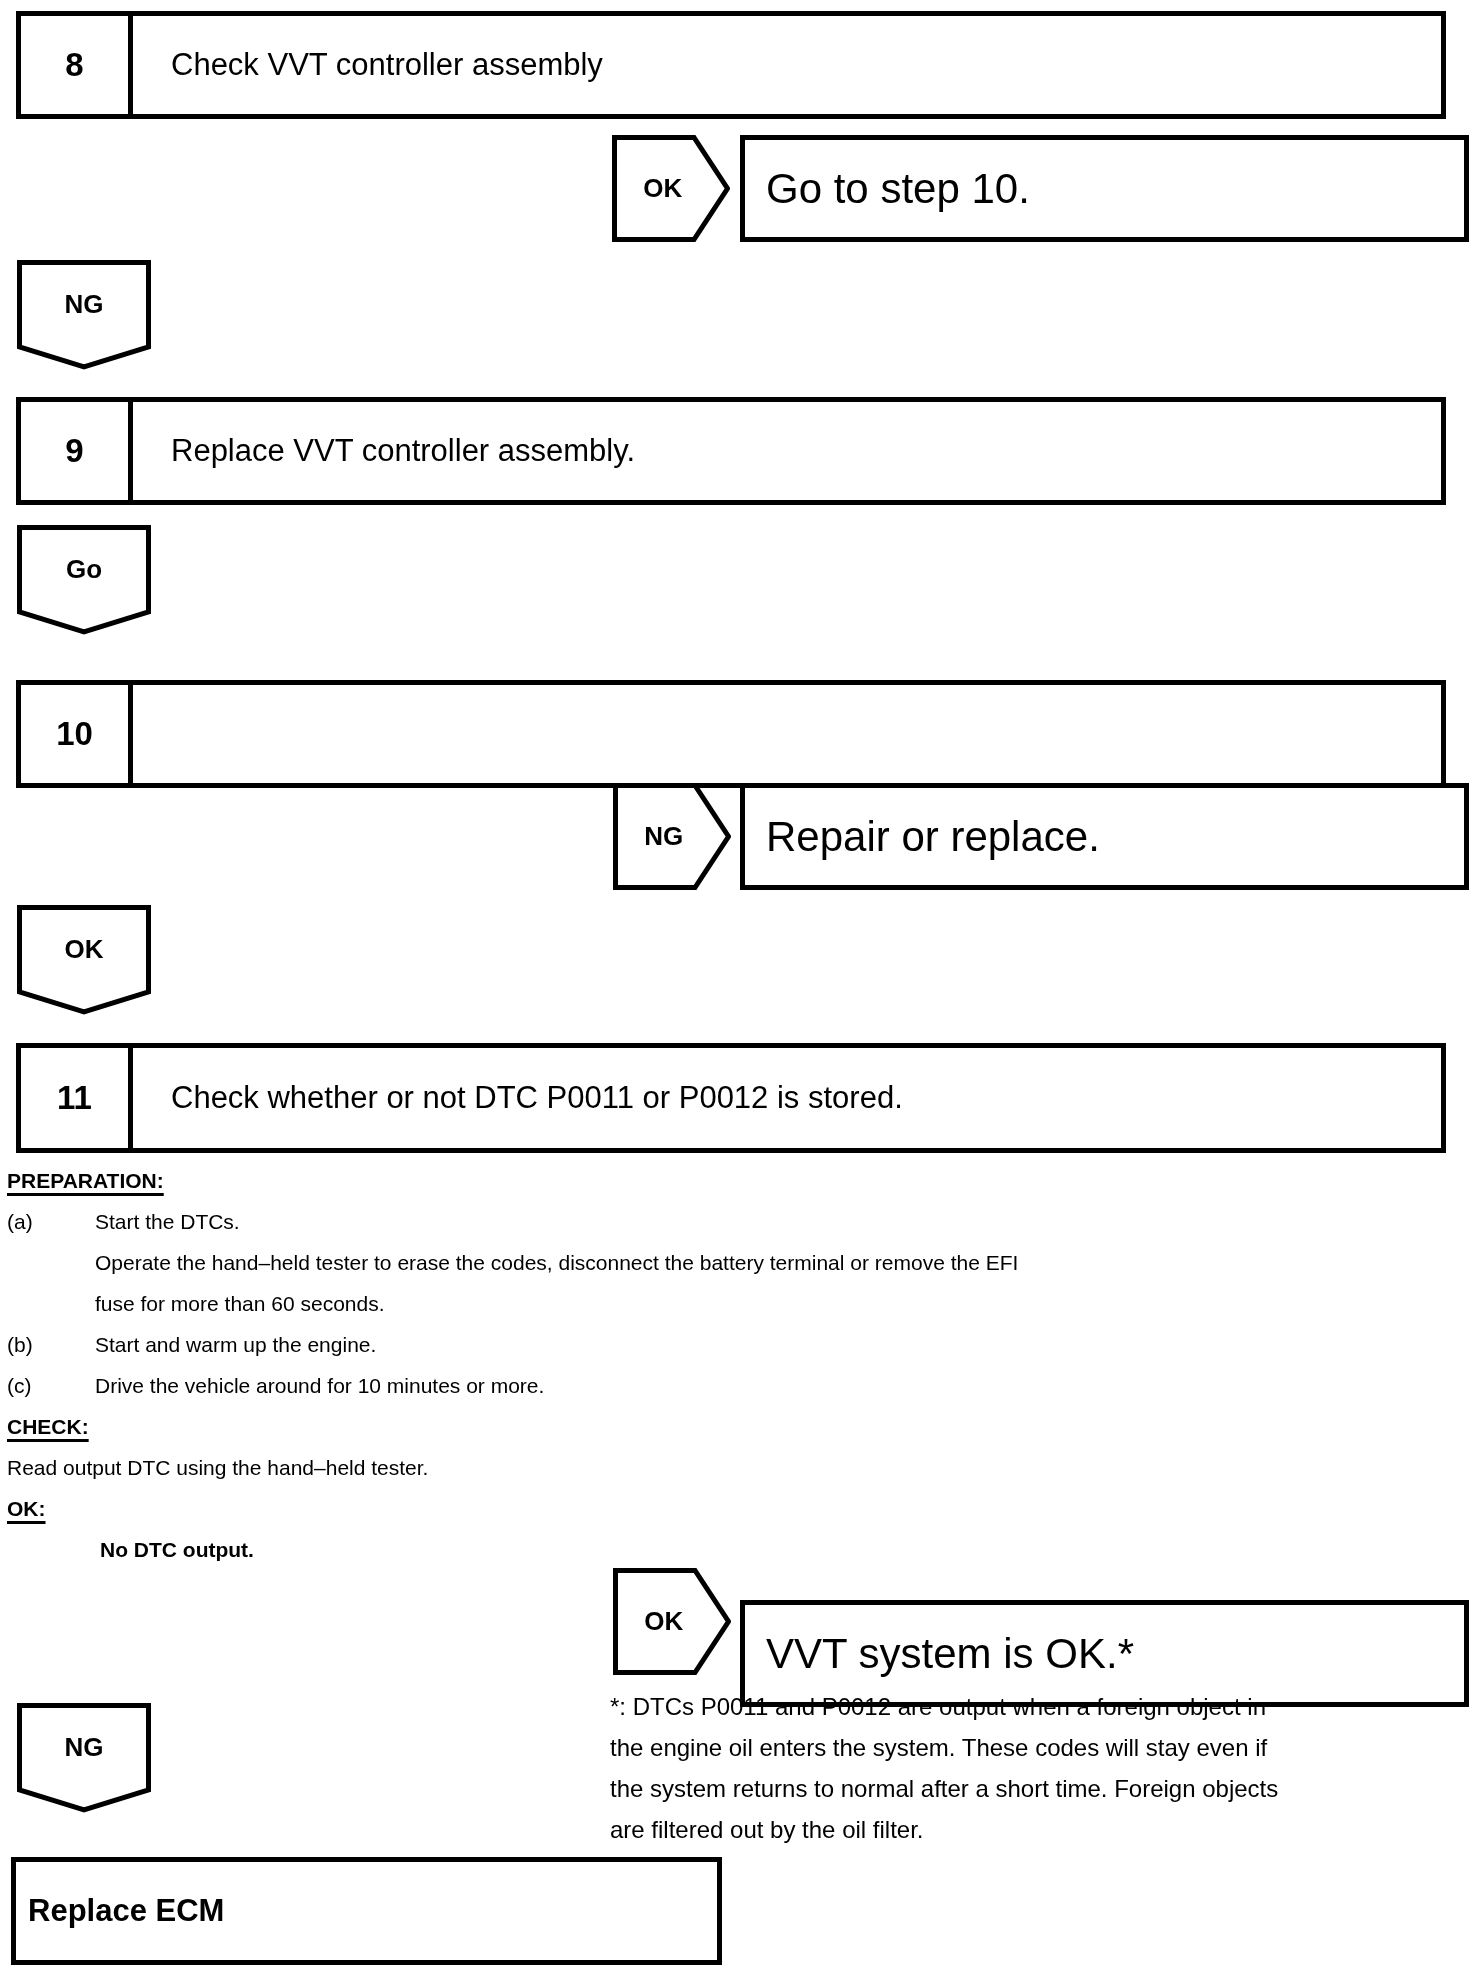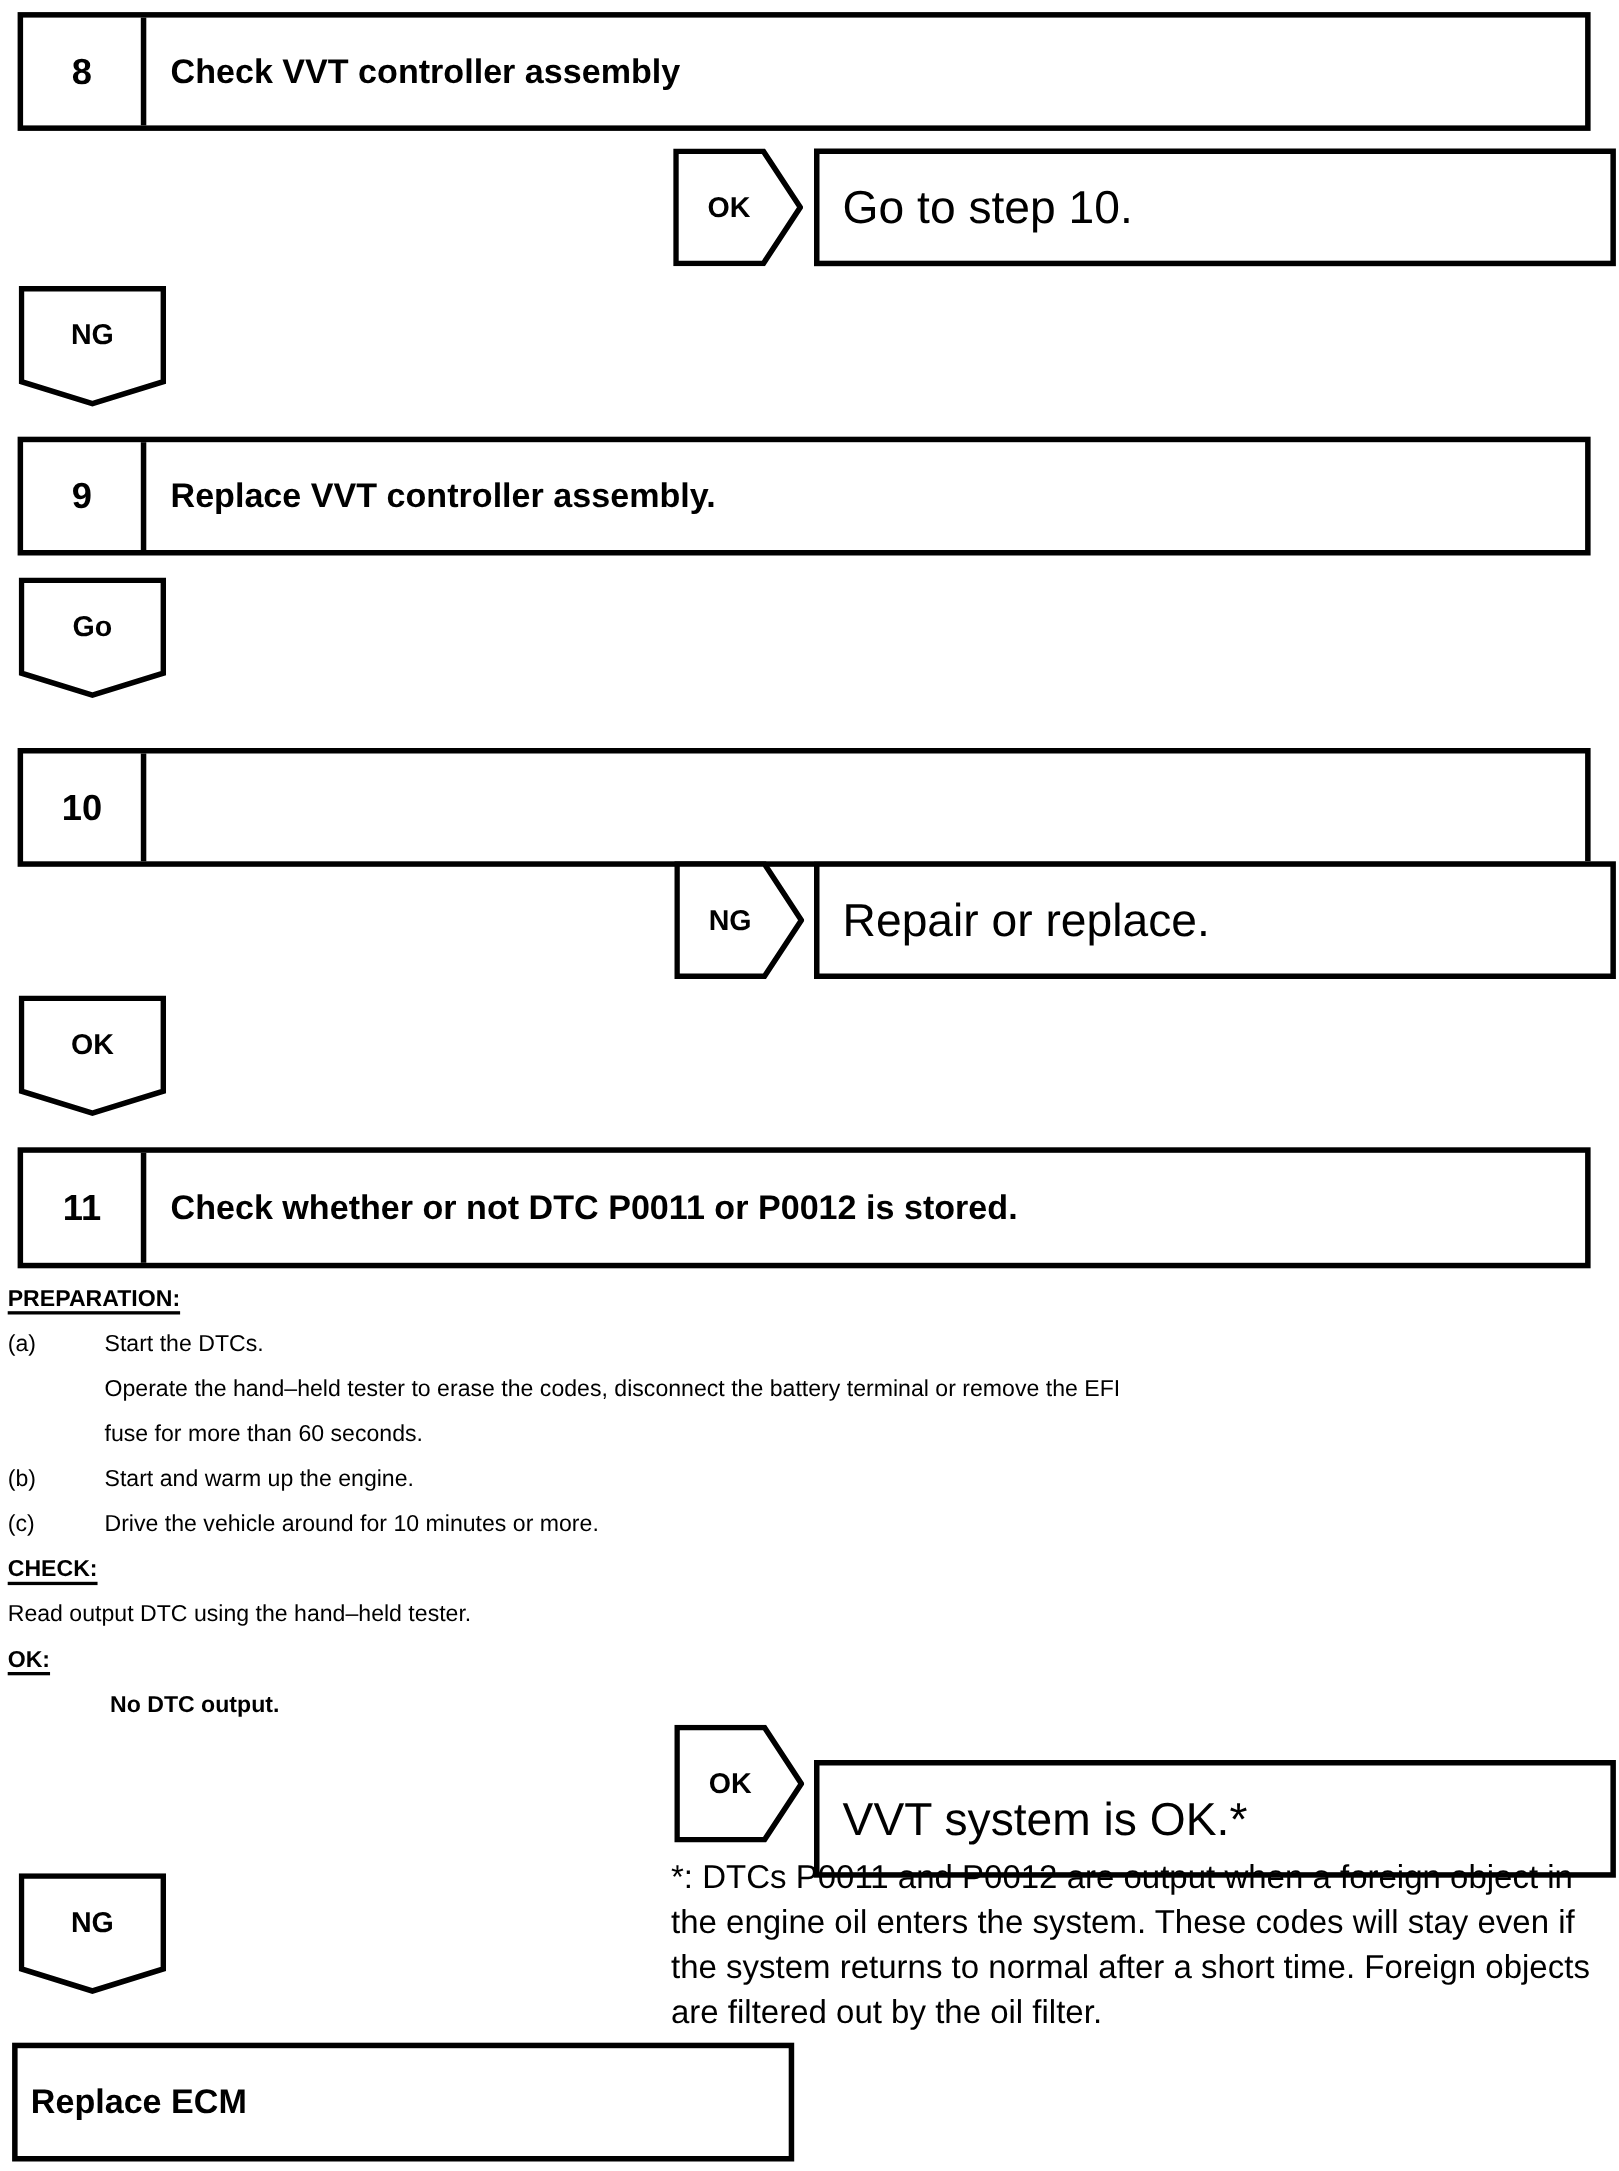--- a/index.html
+++ b/index.html
@@ -33,22 +33,22 @@
     display: flex;
     align-items: center;
     justify-content: center;
     font-weight: bold;
     font-size: 33px;
   }
   .step-title {
     flex: 1;
     display: flex;
     align-items: center;
-    padding-left: 22px;
-    font-weight: bold;
+    padding-left: 38px;
+    font-weight: normal;
     font-size: 31px;
     white-space: nowrap;
   }
   
   .pent {
     position: absolute;
     width: 118px;
     height: 107px;
   }
   .pent svg, .pent-down svg {
@@ -108,21 +108,21 @@
   }
   .p-marker { position: absolute; left: 0; }
   .p-itext { position: absolute; left: 88px; }
   .p-bold-indent { position: absolute; left: 93px; font-weight: bold; }
   
   .footnote {
     position: absolute;
     left: 610px;
     top: 1686px;
     width: 850px;
-    font-size: 30px;
+    font-size: 24px;
     line-height: 41px;
     white-space: nowrap;
   }
   
   .final-box {
     position: absolute;
     left: 11px;
     top: 1857px;
     width: 689px;
     height: 98px;

